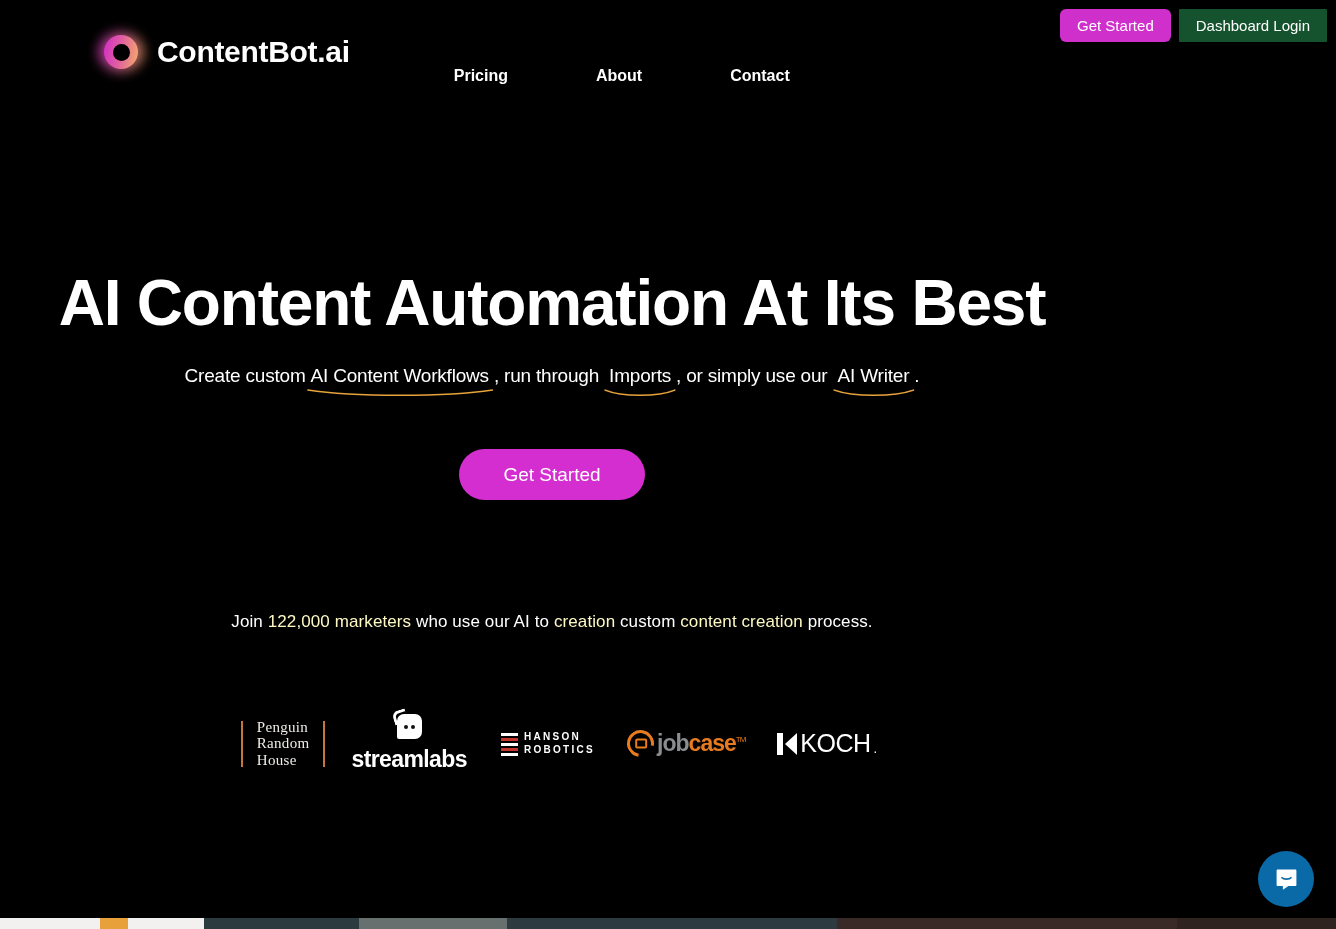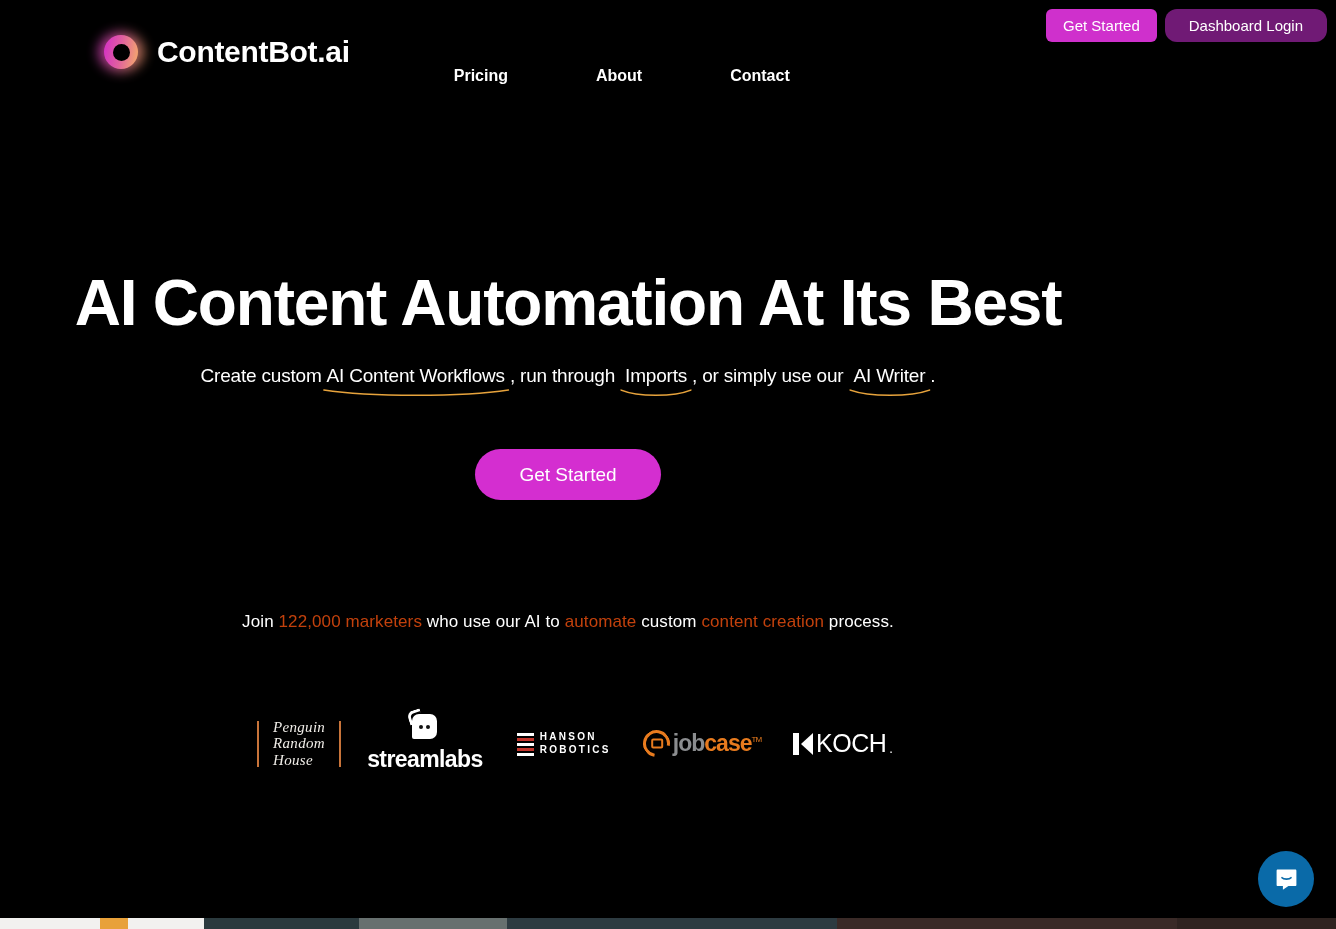--- a/index.html
+++ b/index.html
@@ -35,25 +35,25 @@
     font-size: 15px;
     padding: 9px 17px;
     border-radius: 6px;
     border: none;
     cursor: pointer;
     font-family: "Liberation Sans", sans-serif;
     line-height: 1;
     white-space: nowrap;
   }
   .btn-dashboard-login {
-    background: #701a75;
+    background: #14532d;
     color: #ffffff;
     font-size: 15px;
-    padding: 9px 24px;
-    border-radius: 12px;
+    padding: 9px 17px;
+    border-radius: 1px;
     border: none;
     cursor: pointer;
     font-family: "Liberation Sans", sans-serif;
     line-height: 1;
     white-space: nowrap;
   }
 
   
   .header {
     position: absolute;
@@ -125,21 +125,21 @@
     font-weight: bold;
     padding: 0 44px;
     cursor: pointer;
     white-space: nowrap;
   }
 
   
   .hero {
     position: absolute;
     top: 104px;
-    left: 16px;
+    left: 0;
     width: 1104px;
     text-align: center;
   }
   .hero-title {
     margin-top: 165px;
     color: #ffffff;
     font-size: 64px;
     font-weight: bold;
     letter-spacing: -1.2px;
     line-height: 1.08;
@@ -182,21 +182,21 @@
     font-family: "Liberation Sans", sans-serif;
     line-height: 1;
   }
 
   .social-proof {
     margin-top: 112px;
     color: #ffffff;
     font-size: 17px;
     letter-spacing: 0.1px;
   }
-  .hl { color: #c2410c; }
+  .hl { color: #fef9c3; }
 
   
   .logo-strip {
     margin-top: 85px;
     display: flex;
     align-items: center;
     justify-content: center;
     gap: 0;
     height: 54px;
   }
@@ -207,21 +207,20 @@
     margin: 0 14px;
     flex: none;
   }
   .prh {
     font-family: "Liberation Serif", serif;
     color: #F0EDE8;
     font-size: 15px;
     line-height: 1.12;
     text-align: left;
     letter-spacing: .3px;
-    font-style: italic;
   }
   .streamlabs {
     display: flex;
     align-items: center;
     gap: 7px;
     margin-left: 12px;
     flex-direction: column;
   }
   .sl-icon {
     position: relative;
@@ -424,21 +423,21 @@
           </svg></span><span>, or simply use our </span><span class="ul-word"><span>AI Writer</span><svg class="squiggle" viewBox="0 0 200 11" preserveAspectRatio="none">
             <path d="M2,3 C50,10 150,10 198,3" fill="none" stroke="#E7A33C" stroke-width="1.6" stroke-linecap="round"></path>
           </svg></span><span>.</span>
     </div>
 
     <div class="cta-wrap">
       <button class="btn-hero-cta">Get Started</button>
     </div>
 
     <div class="social-proof">
-      <span>Join </span><span class="hl">122,000 marketers</span><span> who use our AI to </span><span class="hl">automate</span><span> custom </span><span class="hl">content creation</span><span> process.</span>
+      <span>Join </span><span class="hl">122,000 marketers</span><span> who use our AI to </span><span class="hl">creation</span><span> custom </span><span class="hl">content creation</span><span> process.</span>
     </div>
 
     <div class="logo-strip">
 
       <span class="vrule"></span>
       <div class="prh">
         <div>Penguin</div>
         <div>Random</div>
         <div>House</div>
       </div>

